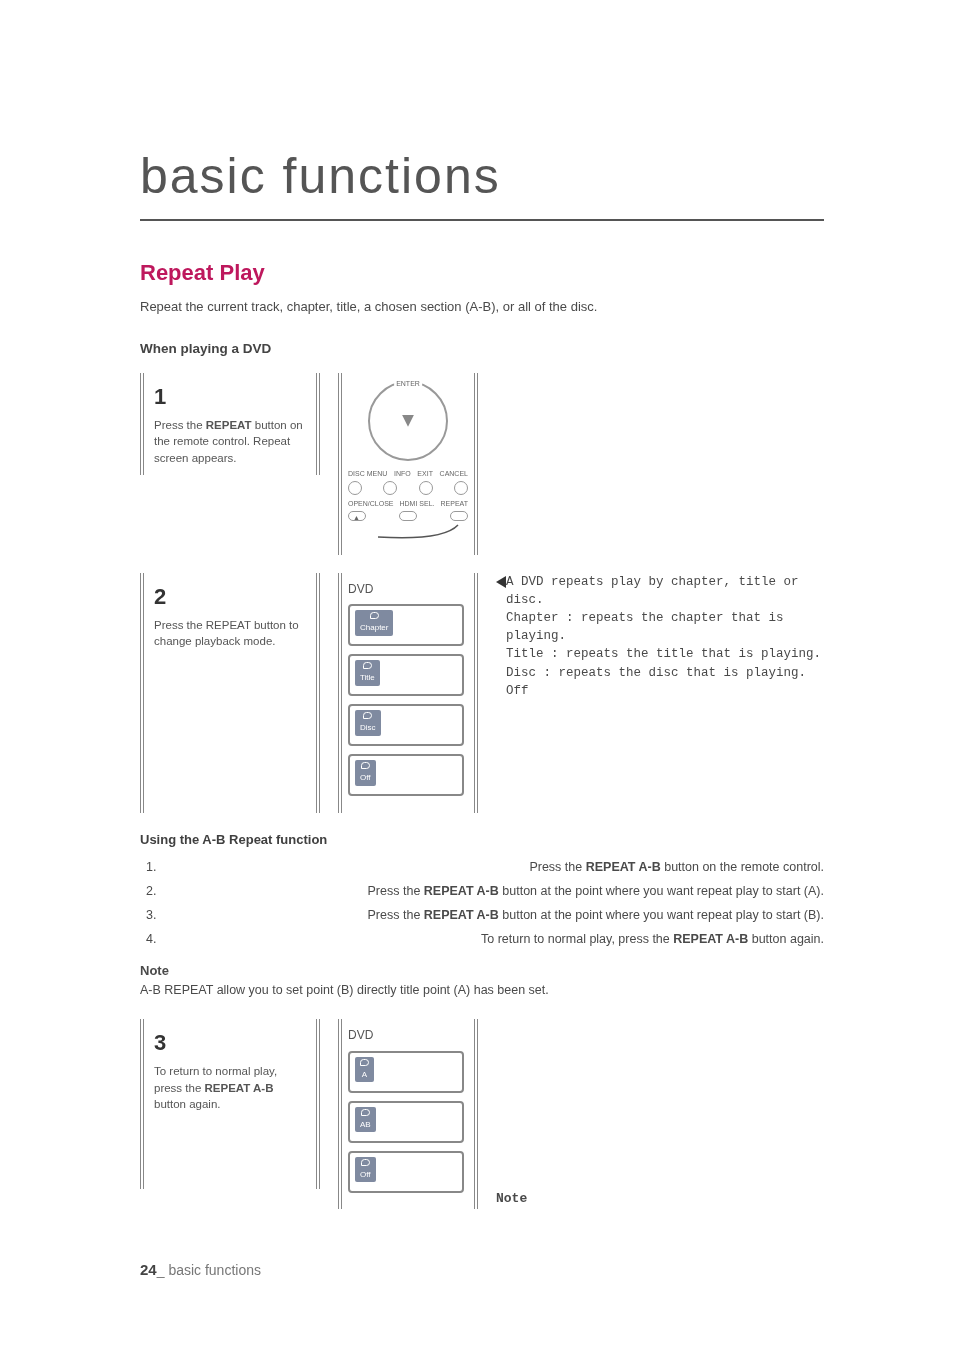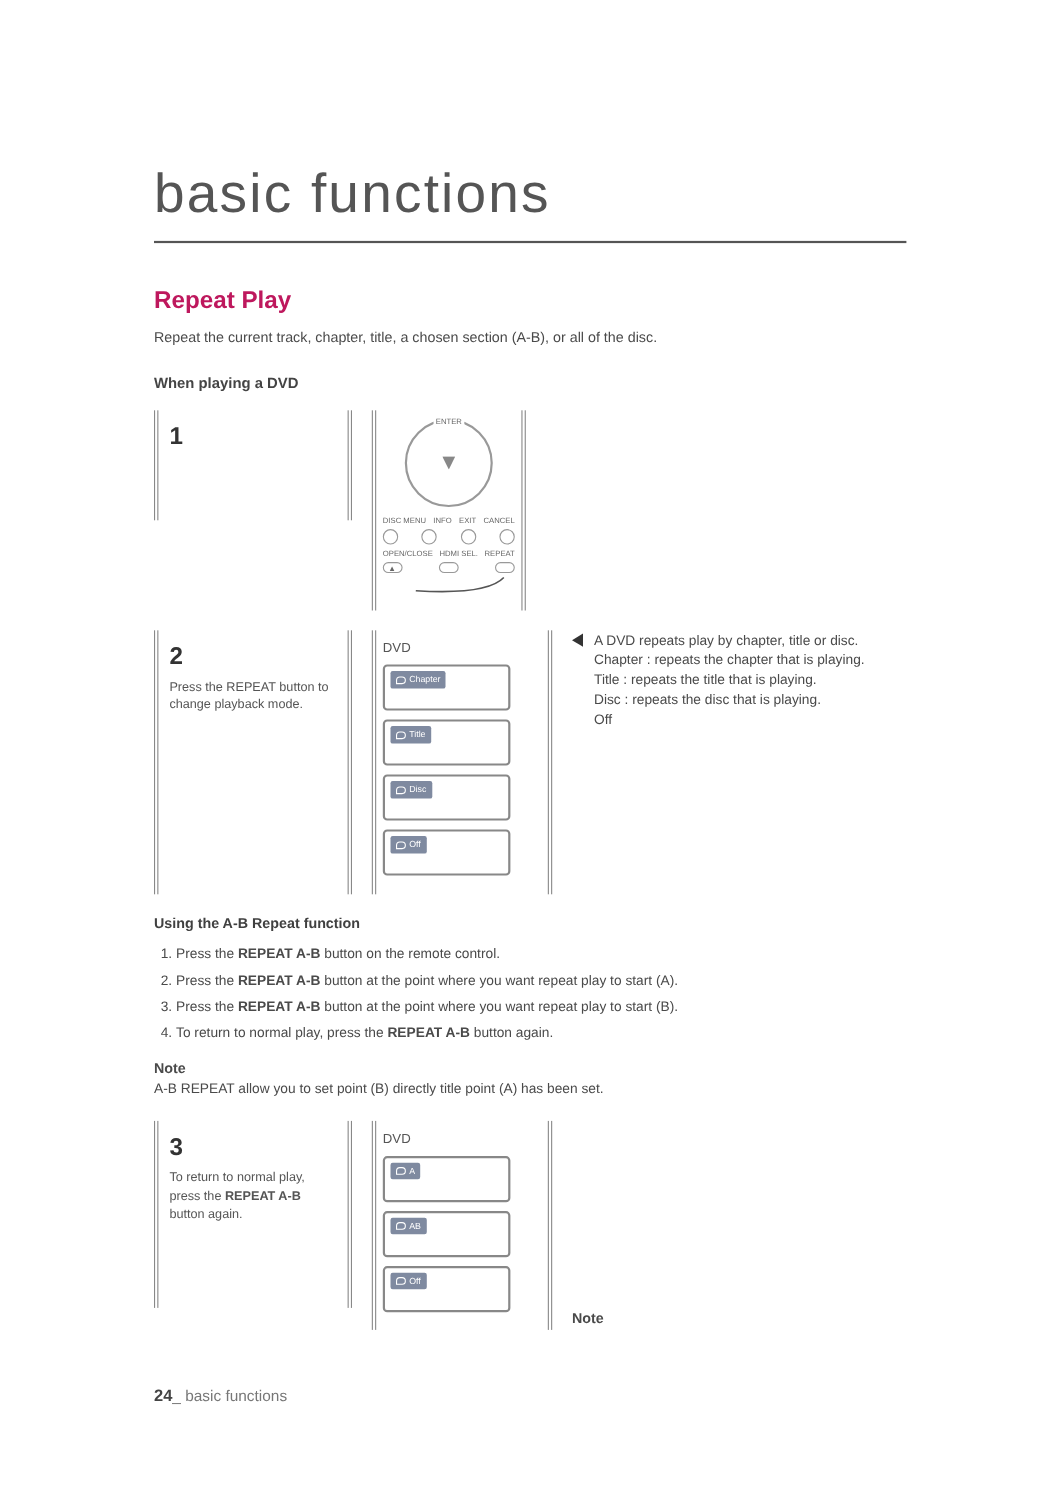--- a/index.html
+++ b/index.html
@@ -62,21 +62,21 @@
     width: 140px;
     border-left: 4px double #888;
     border-right: 4px double #888;
     padding: 8px 6px;
     min-height: 100px;
     display: flex;
     flex-direction: column;
     align-items: center;
   }
   .col-screen2 {
-    width: 164px;
+    width: 140px;
     border-left: 4px double #888;
     border-right: 4px double #888;
     padding: 8px 6px;
     min-height: 100px;
   }
   .dvdlabel {
     font-size: 12px;
     color: #555;
     margin-bottom: 6px;
   }
@@ -92,33 +92,34 @@
   }
   .osd-inner {
     background: #7f8aa0;
     color: #fff;
     font-size: 8px;
     padding: 2px 5px;
     border-radius: 2px;
     display: inline-flex;
     align-items: center;
     gap: 3px;
+    flex-direction: column;
   }
   .loop {
     display:inline-block;
     width:9px; height:7px;
     border:1px solid #fff;
     border-radius: 4px 4px 4px 0;
     position: relative;
   }
   .col-right {
     flex: 1;
     font-size: 12.5px;
     display:flex;
-    gap:10px;
+    font-family:Liberation Mono, monospace;
   }
   .tri {
     width:0; height:0;
     border-top: 6px solid transparent;
     border-bottom: 6px solid transparent;
     border-right: 10px solid #333;
     margin-top: 3px;
     flex-shrink:0;
   }
   .remote {
@@ -137,39 +138,42 @@
     left:0; top:0;
   }
   .ringlabel {
     position:absolute; top:-2px; left:50%; transform:translateX(-50%);
     font-size:7px; color:#666; background:#fff; padding:0 2px;
   }
   .rect-row { display:flex; justify-content:space-between; font-size:7px; color:#666; gap:4px; margin-bottom:2px;}
   .rbtn { width:14px; height:14px; border:1px solid #999; border-radius:50%; }
   .rbtn2 { width:18px; height:10px; border:1px solid #999; border-radius:5px; }
   .subhead { font-weight:bold; color:#404040; margin: 18px 0 8px 0; font-size:13px;}
-  ol.numbered { list-style: decimal; padding-left: 20px; }
+  ol.numbered { list-style: decimal; padding-left: 20px; text-align: right; }
   ol.numbered li { margin-bottom: 6px; font-size: 12.5px;}
   .notehead { font-weight:bold; margin-top:14px; font-size:13px;}
   .footer { margin-top: 50px; font-size: 14px; color:#777;}
   .footer .pgnum { font-weight: bold; color:#444; font-size:15px;}
 </style>
 </head>
 <body>
 
 <div class="title">basic functions</div>
 
 <div class="h2">Repeat Play</div>
 <div class="intro">Repeat the current track, chapter, title, a chosen section (A-B), or all of the disc.</div>
 
 <div class="h3">When playing a DVD</div>
 
 <div class="row">
   <div class="col-step">
     <div class="stepnum">1</div>
+    <div class="steptext">
+      <span>Press the </span><b>REPEAT</b><span> button on the remote control. Repeat screen appears.</span>
+    </div>
   </div>
   <div class="col-screen">
     <div class="remote">
       <div class="dpad">
         <div class="ring"></div>
         <div class="ringlabel">ENTER</div>
         <div style="position:absolute; top:34px; left:34px; width:12px; height:12px; background:#888; clip-path: polygon(0 0,100% 0,50% 100%);"></div>
       </div>
       <div class="rect-row">
         <span>DISC MENU</span>

